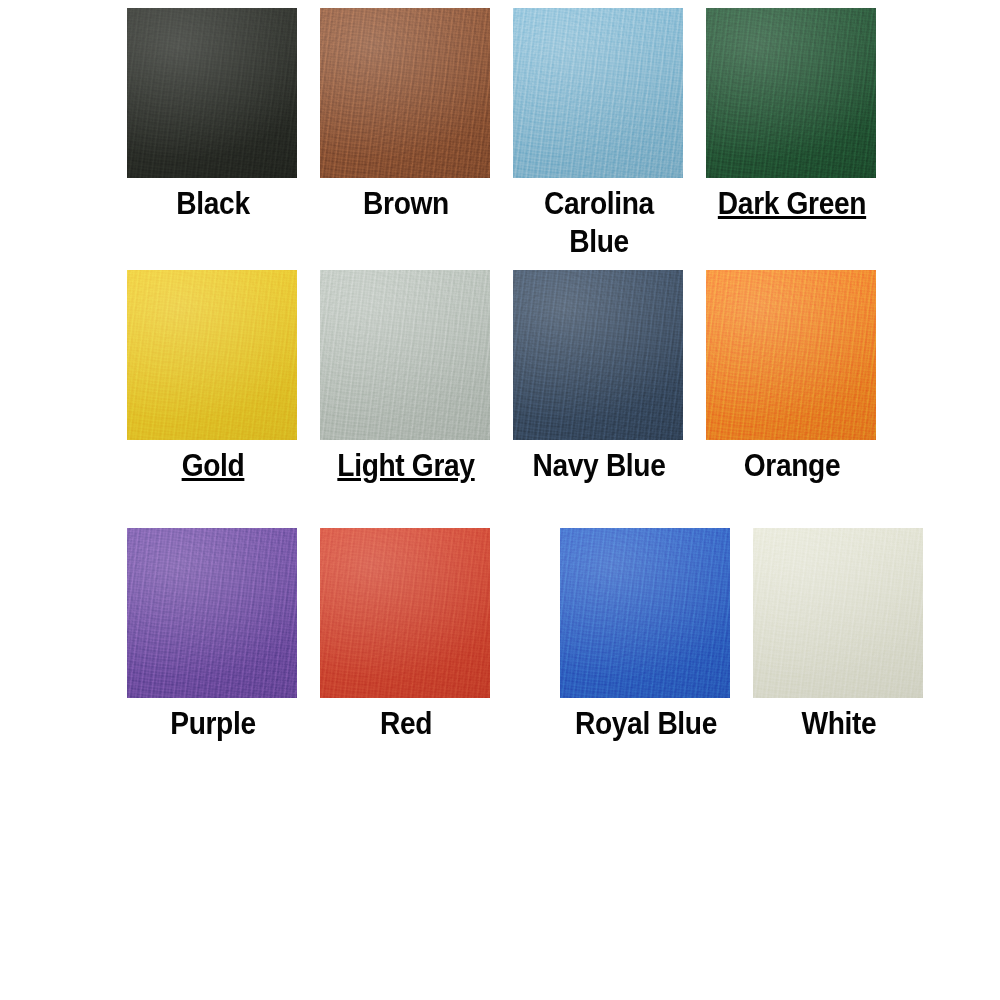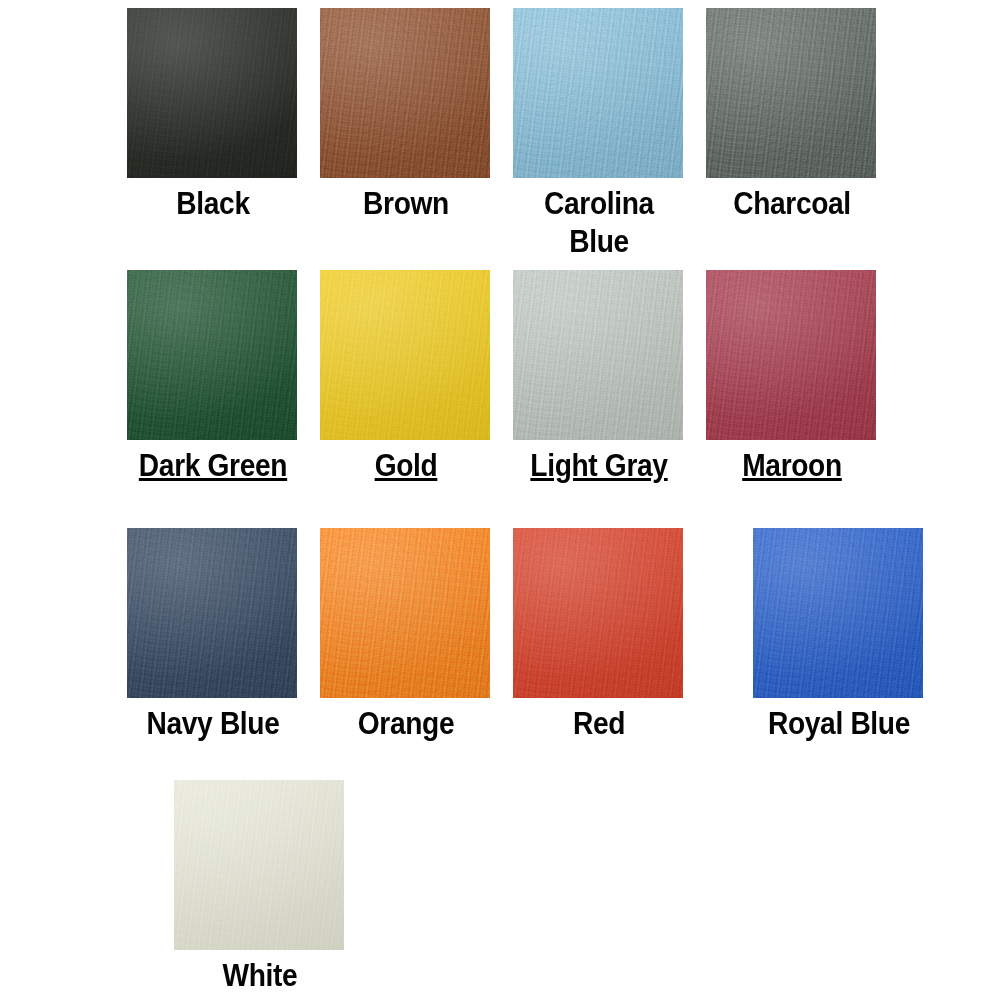--- a/index.html
+++ b/index.html
@@ -128,27 +128,20 @@
         <div class="swatch-label">Brown</div>
       </div>
       <div class="swatch-cell row-0">
         <div class="swatch-chip" style="background-color: rgb(133, 189, 216);">
           <div class="grain"></div>
           <div class="sheen"></div>
         </div>
         <div class="swatch-label">Carolina
 Blue</div>
       </div>
-      <div class="swatch-cell row-0">
-        <div class="swatch-chip" style="background-color: rgb(95, 103, 96);">
-          <div class="grain"></div>
-          <div class="sheen"></div>
-        </div>
-        <div class="swatch-label">Charcoal</div>
-      </div>
       <div class="swatch-cell row-1">
         <div class="swatch-chip" style="background-color: rgb(31, 81, 48);">
           <div class="grain"></div>
           <div class="sheen"></div>
         </div>
         <div class="swatch-label">Dark Green</div>
       </div>
       <div class="swatch-cell row-1">
         <div class="swatch-chip" style="background-color: rgb(240, 203, 35);">
           <div class="grain"></div>
@@ -156,40 +149,40 @@
         </div>
         <div class="swatch-label">Gold</div>
       </div>
       <div class="swatch-cell row-1">
         <div class="swatch-chip" style="background-color: rgb(188, 197, 189);">
           <div class="grain"></div>
           <div class="sheen"></div>
         </div>
         <div class="swatch-label">Light Gray</div>
       </div>
-      <div class="swatch-cell row-1">
-        <div class="swatch-chip" style="background-color: rgb(163, 59, 76);">
-          <div class="grain"></div>
-          <div class="sheen"></div>
-        </div>
-        <div class="swatch-label">Maroon</div>
-      </div>
       <div class="swatch-cell row-2">
         <div class="swatch-chip" style="background-color: rgb(53, 72, 95);">
           <div class="grain"></div>
           <div class="sheen"></div>
         </div>
         <div class="swatch-label">Navy Blue</div>
       </div>
       <div class="swatch-cell row-2">
         <div class="swatch-chip" style="background-color: rgb(249, 130, 32);">
           <div class="grain"></div>
           <div class="sheen"></div>
         </div>
         <div class="swatch-label">Orange</div>
+      </div>
+      <div class="swatch-cell row-2">
+        <div class="swatch-chip" style="background-color: rgb(110, 75, 166);">
+          <div class="grain"></div>
+          <div class="sheen"></div>
+        </div>
+        <div class="swatch-label">Purple</div>
       </div>
       <div class="swatch-cell row-2">
         <div class="swatch-chip" style="background-color: rgb(214, 65, 43);">
           <div class="grain"></div>
           <div class="sheen"></div>
         </div>
         <div class="swatch-label">Red</div>
       </div>
       <div class="swatch-cell row-3">
         <div class="swatch-chip" style="background-color: rgb(42, 94, 201);">

